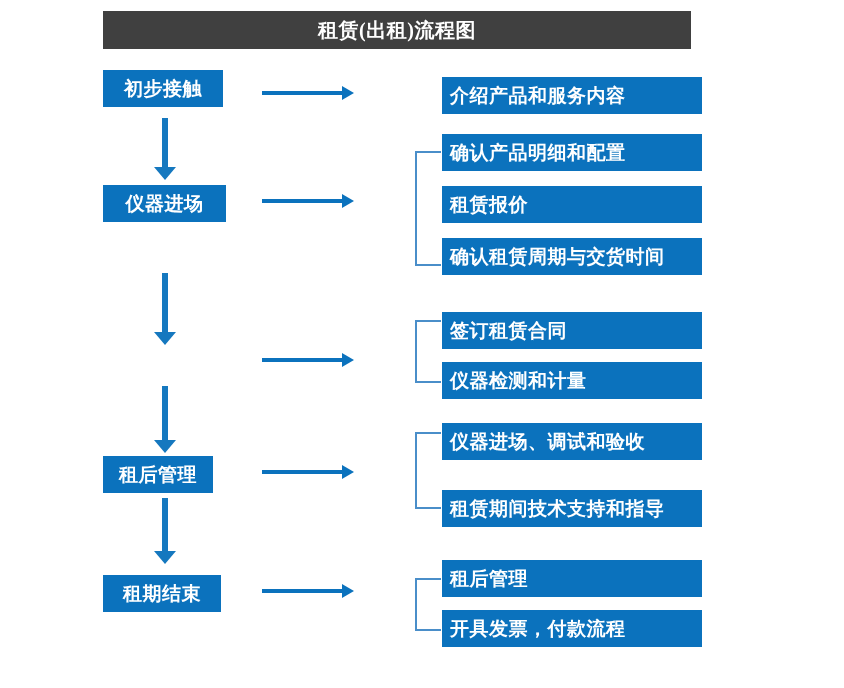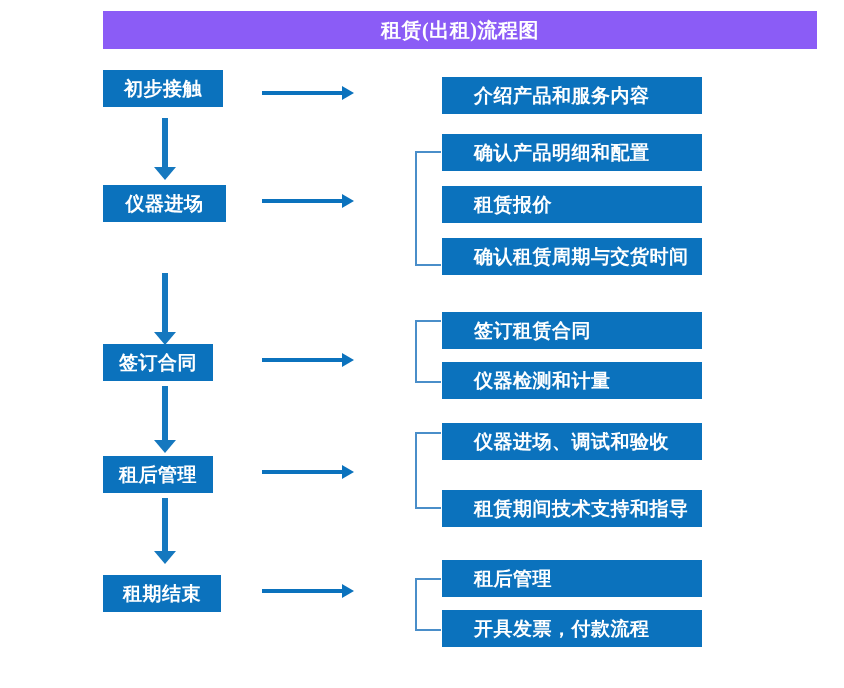--- a/index.html
+++ b/index.html
@@ -21,23 +21,23 @@
     top: 0;
     width: 844px;
     height: 688px;
   }
 
   
   .title-bar {
     position: absolute;
     left: 103px;
     top: 11px;
-    width: 714px;
+    width: 588px;
     height: 38px;
-    background: #8b5cf6;
+    background: #404040;
     color: #ffffff;
     display: flex;
     align-items: center;
     justify-content: center;
     font-size: 20px;
     font-weight: bold;
     letter-spacing: 0.5px;
   }
 
   
@@ -51,21 +51,21 @@
     font-weight: bold;
     box-sizing: border-box;
     letter-spacing: 0.5px;
   }
   .node.left {
     justify-content: center;
     height: 37px;
   }
   .node.right {
     justify-content: flex-start;
-    padding-left: 32px;
+    padding-left: 8px;
     height: 37px;
     left: 442px;
     width: 260px;
   }
 
   
   .arrow-right {
     position: absolute;
     height: 14px;
     pointer-events: none;
@@ -153,21 +153,20 @@
 
   <div class="node right" style="top:134px;font-family:Liberation Serif, serif;">确认产品明细和配置</div>
   <div class="node right" style="top:186px;">租赁报价</div>
   <div class="node right" style="top:238px;">确认租赁周期与交货时间</div>
 
   <div class="arrow-down" style="left:154px; top:273px; height:72px;">
     <div class="shaft" style="height:59px;"></div>
     <div class="head" style="top:59px;"></div>
   </div>
 
-  <div class="node left" style="left:103px; top:344px; width:110px;">签订合同</div>
 
   <div class="arrow-right" style="left:262px; top:353px; width:92px;">
     <div class="shaft" style="width:80px;"></div>
     <div class="head" style="left:80px;"></div>
   </div>
 
   <div class="bracket" style="top:320px; height:63px;"></div>
 
   <div class="node right" style="top:312px;">签订租赁合同</div>
   <div class="node right" style="top:362px;">仪器检测和计量</div>

